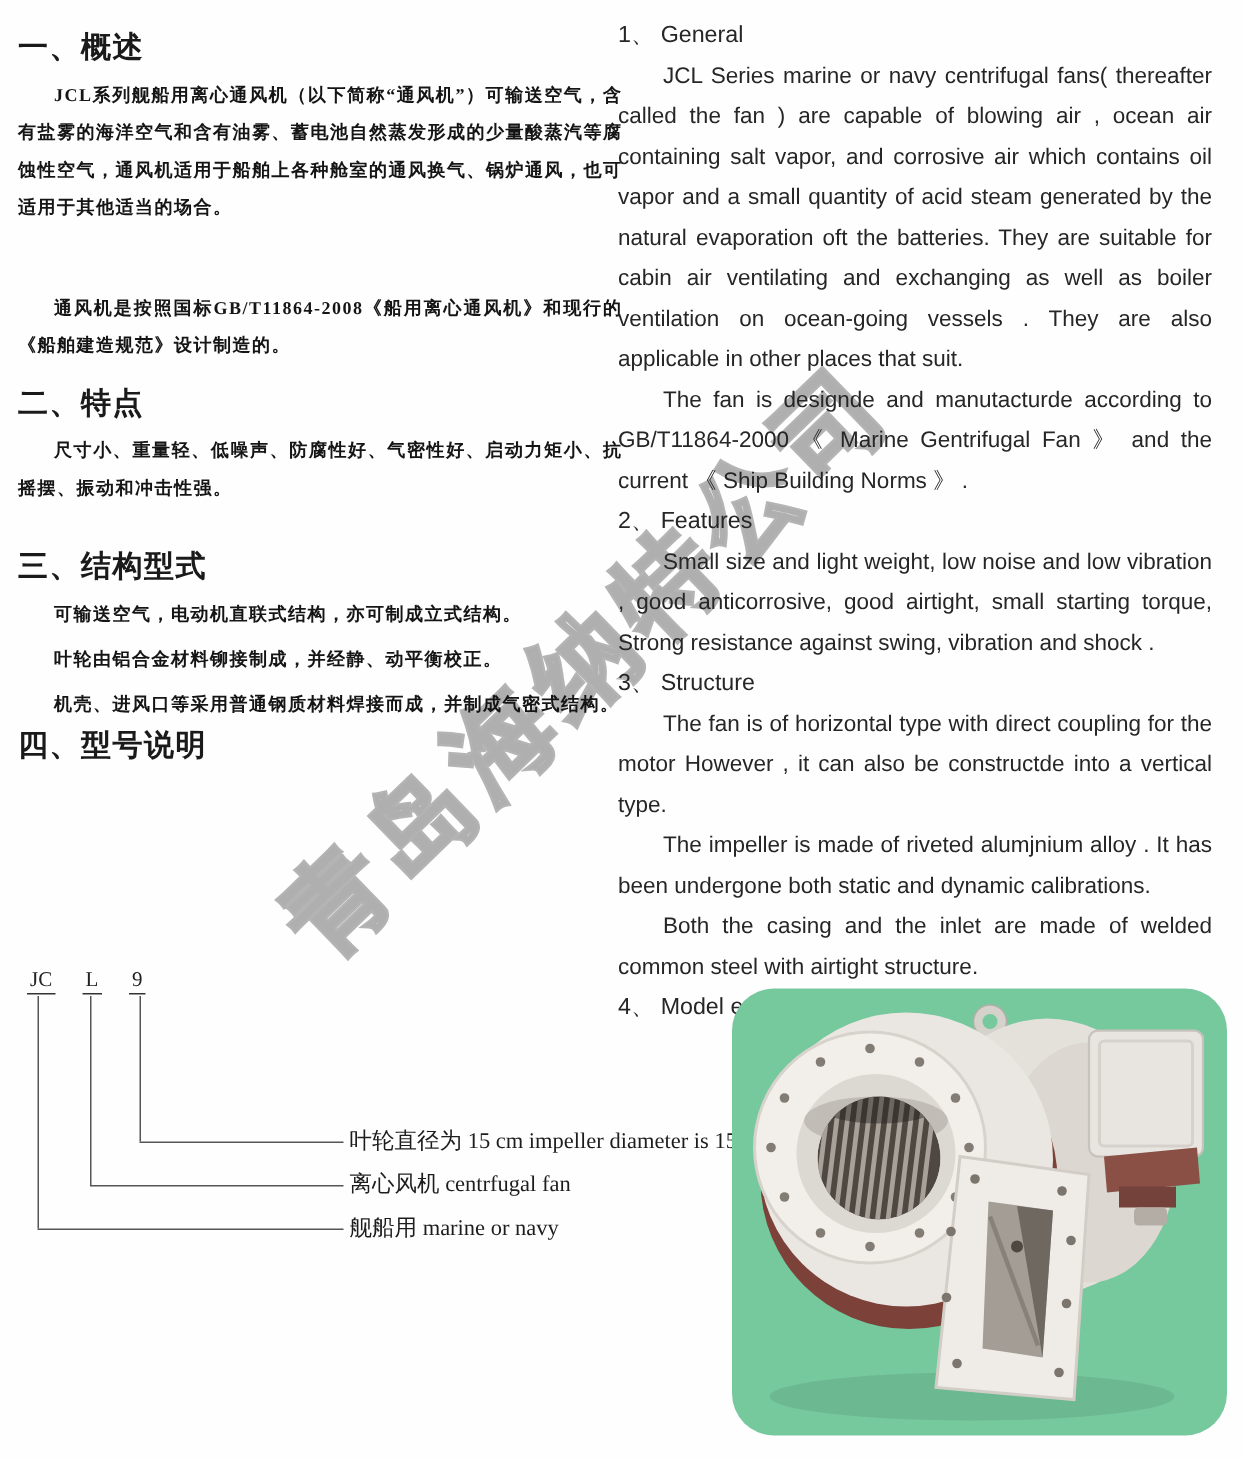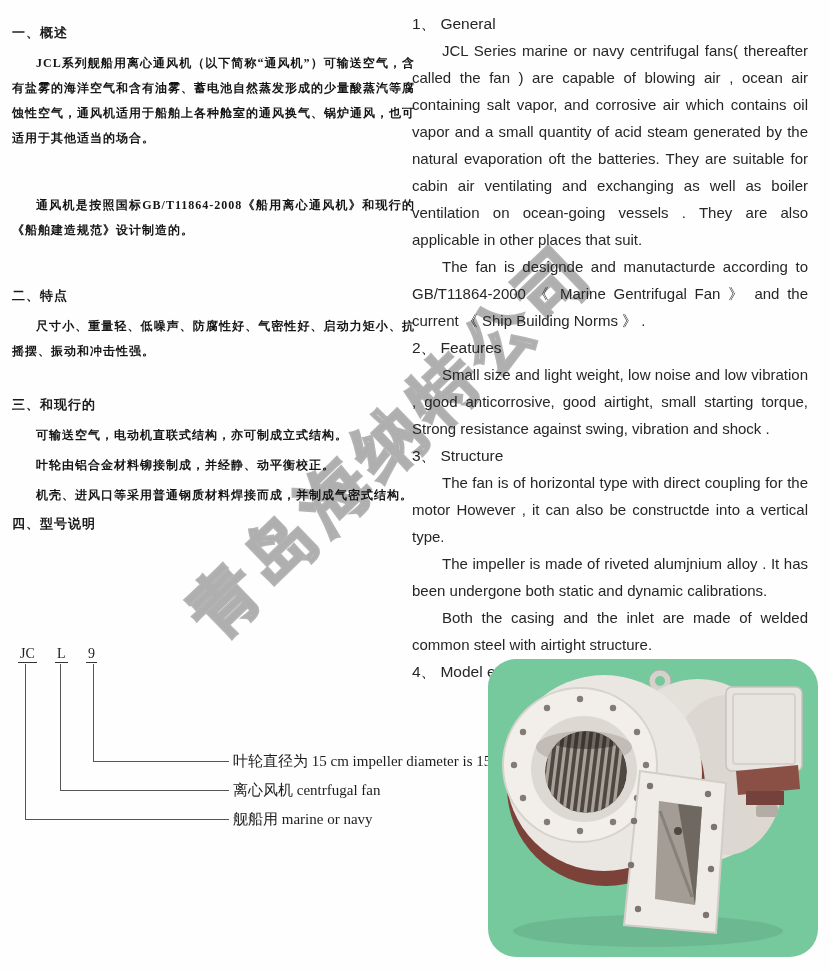--- a/index.html
+++ b/index.html
@@ -14,27 +14,27 @@
     transform:translate(-50%,-50%) rotate(-44deg);
     white-space:nowrap; font-weight:bold; font-size:68px; letter-spacing:8px;
     color:rgba(150,150,150,0.12);
     -webkit-text-stroke:3px rgba(140,140,140,0.65);
     pointer-events:none; z-index:1;
     font-family:"DejaVu Sans", sans-serif;
   }
 
   
   .col-left { position:absolute; left:12px; top:20px; width:403px; z-index:2; }
-  .cn-h { margin:0; font-size:13px; font-weight:bold; line-height:25px; letter-spacing:1px; }
+  .cn-h { margin:0; font-size:20px; font-weight:bold; line-height:25px; letter-spacing:1px; }
   .cn-p { margin:0; font-size:12px; line-height:25px; text-align:justify;
           text-indent:2em; letter-spacing:1px; font-weight:bold; color:#151515; }
   .mt6  { margin-top:6px; }
   .mt5  { margin-top:5px; }
   .mt42 { margin-top:42px; }
-  .mt30 { margin-top:40px; }
+  .mt30 { margin-top:14px; }
   .mt28 { margin-top:28px; }
   .mt3  { margin-top:3px; }
 
   
   .col-right { position:absolute; left:412px; top:10px; width:396px; z-index:2;
                font-family:"Liberation Sans", sans-serif; color:#262626; }
   .en-h { margin:0; font-size:15.5px; line-height:27px; }
   .en-p { margin:0; font-size:15px; line-height:27px; text-align:justify; text-indent:30px; }
 
   
@@ -55,21 +55,21 @@
 <div class="page">
 
   <div class="watermark">青岛海纳特公司</div>
 
   <div class="col-left">
     <h3 class="cn-h">一、概述</h3>
     <p class="cn-p mt6">JCL系列舰船用离心通风机（以下简称“通风机”）可输送空气，含有盐雾的海洋空气和含有油雾、蓄电池自然蒸发形成的少量酸蒸汽等腐蚀性空气，通风机适用于船舶上各种舱室的通风换气、锅炉通风，也可适用于其他适当的场合。</p>
     <p class="cn-p mt42">通风机是按照国标GB/T11864-2008《船用离心通风机》和现行的《船舶建造规范》设计制造的。</p>
     <h3 class="cn-h mt30">二、特点</h3>
     <p class="cn-p mt6">尺寸小、重量轻、低噪声、防腐性好、气密性好、启动力矩小、抗摇摆、振动和冲击性强。</p>
-    <h3 class="cn-h mt28">三、和现行的</h3>
+    <h3 class="cn-h mt28">三、结构型式</h3>
     <p class="cn-p mt6">可输送空气，电动机直联式结构，亦可制成立式结构。</p>
     <p class="cn-p mt5">叶轮由铝合金材料铆接制成，并经静、动平衡校正。</p>
     <p class="cn-p mt5">机壳、进风口等采用普通钢质材料焊接而成，并制成气密式结构。</p>
     <h3 class="cn-h mt3">四、型号说明</h3>
   </div>
 
   <div class="col-right">
     <p class="en-h">1、 General</p>
     <p class="en-p">JCL Series marine or navy centrifugal fans( thereafter called the fan ) are capable of blowing air , ocean air containing salt vapor, and corrosive air which contains oil vapor and a small quantity of acid steam generated by the natural evaporation oft the batteries. They are suitable for cabin air ventilating and exchanging as well as boiler ventilation on ocean-going vessels . They are also applicable in other places that suit.</p>
     <p class="en-p">The fan is designde and manutacturde according to GB/T11864-2000 《 Marine Gentrifugal Fan 》 and the current 《 Ship Building Norms 》 .</p>

